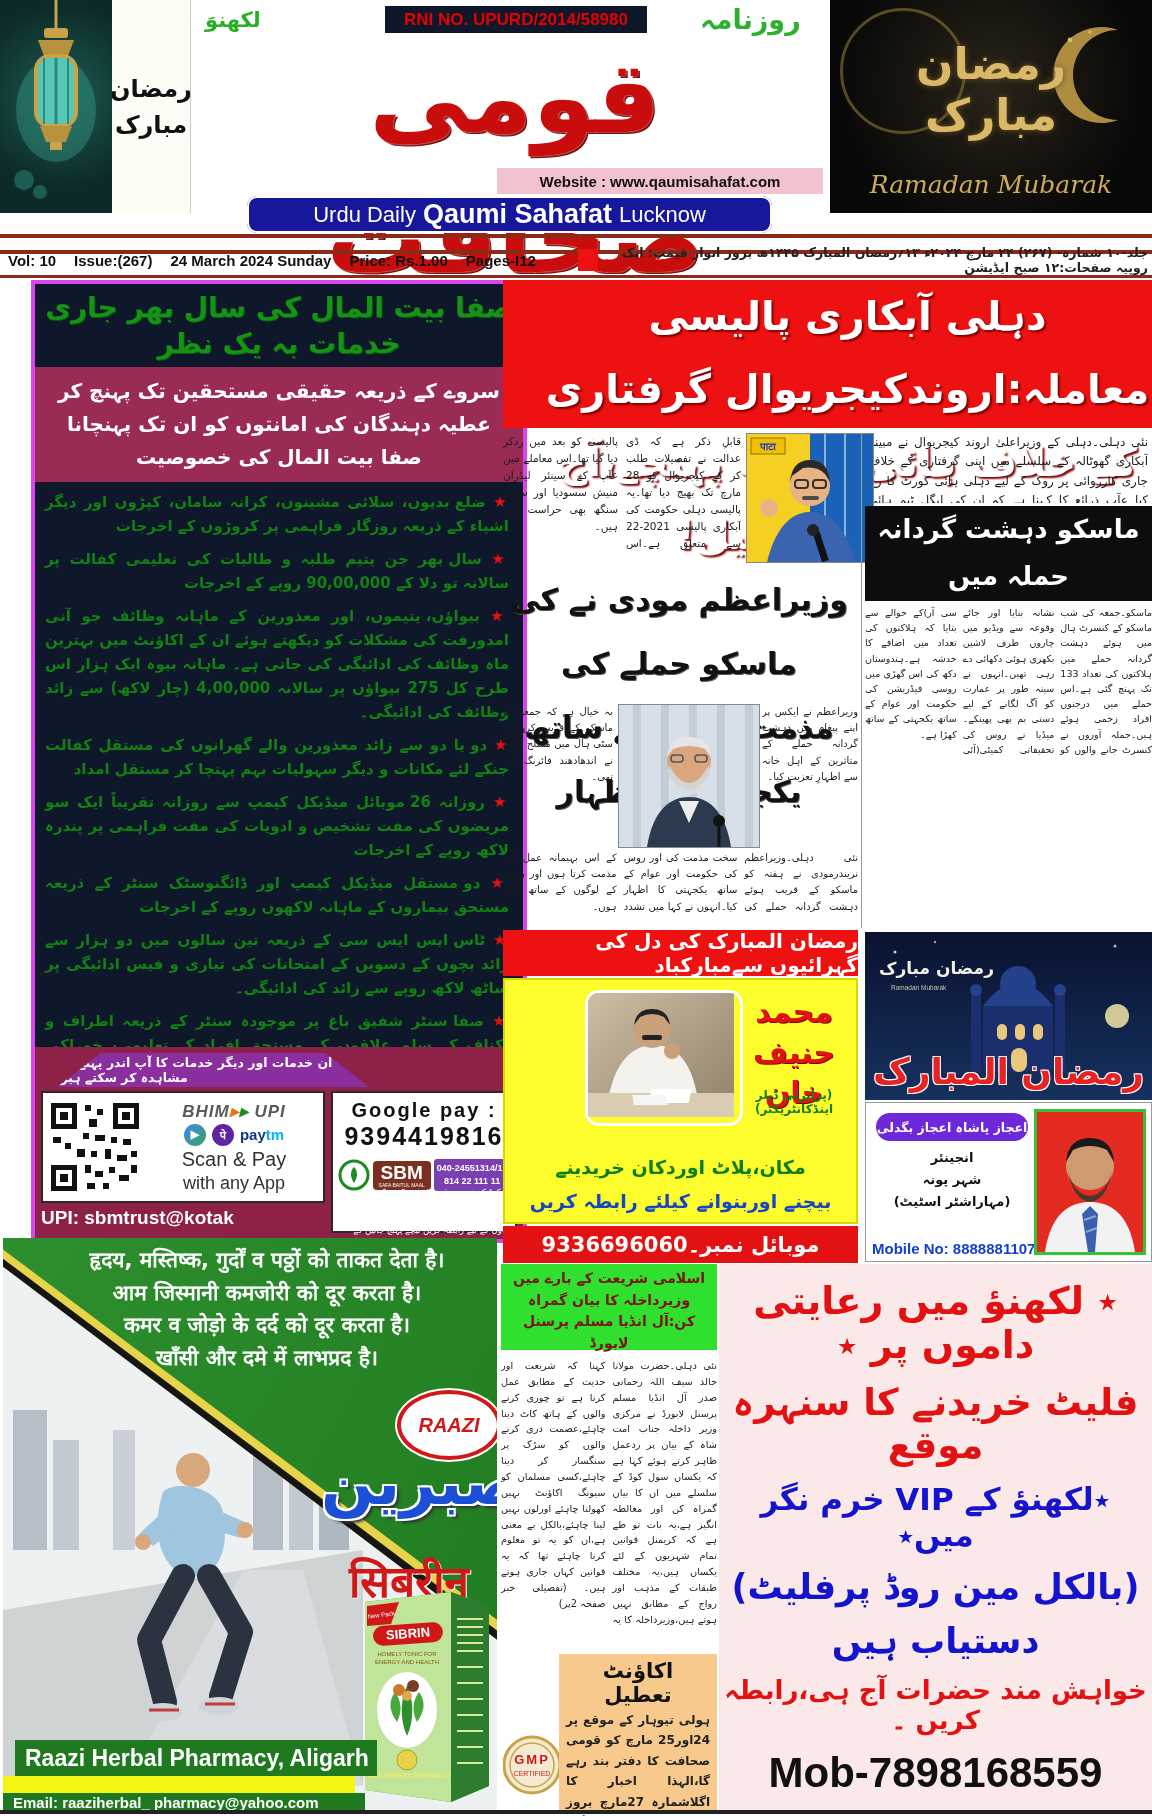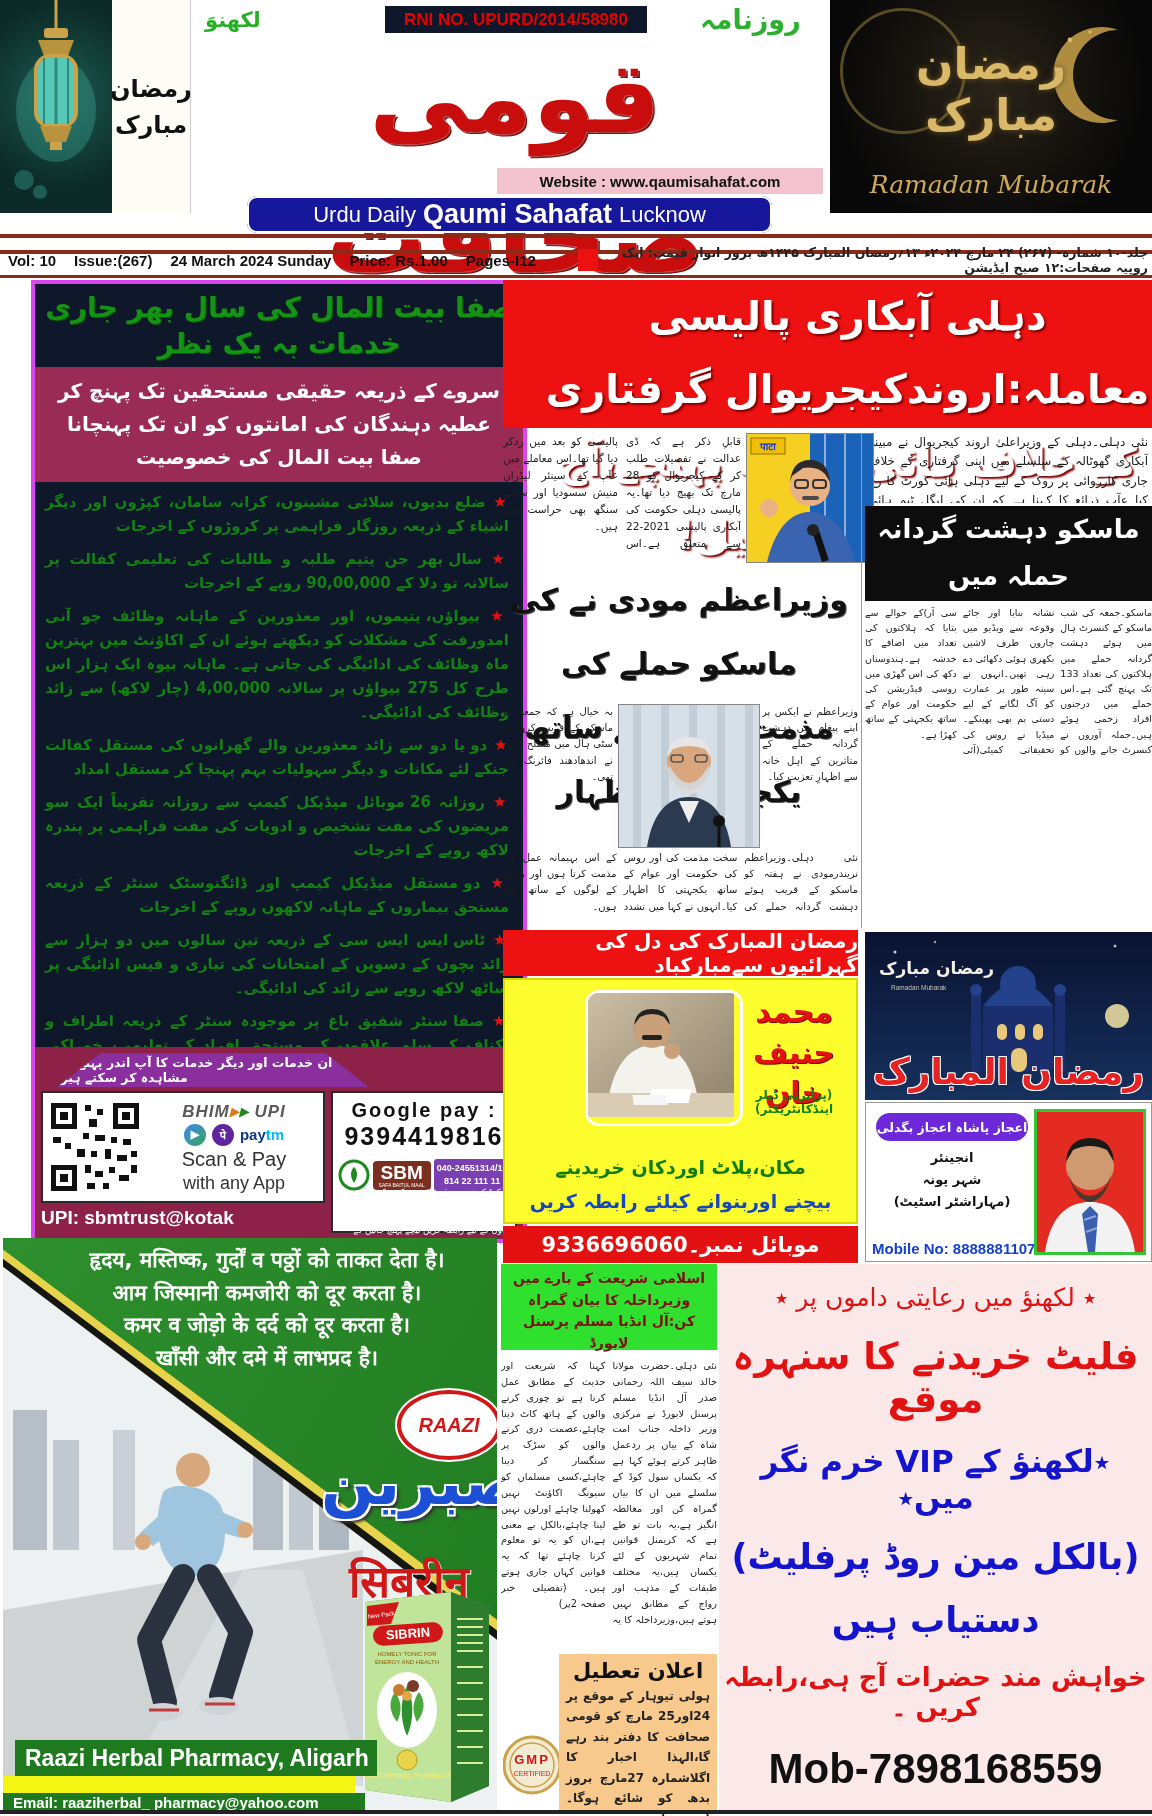--- a/index.html
+++ b/index.html
@@ -158,21 +158,21 @@
       font-size:14px;line-height:1.55;text-align:center;direction:rtl;padding:4px 4px;box-sizing:border-box;}
   .shariat-body{position:absolute;left:0;top:118px;width:100%;height:292px;column-count:2;column-gap:7px;font-size:9.8px;}
   .gmp{position:absolute;left:2px;top:492px;width:58px;height:66px;}
   .notice{position:absolute;right:0;top:414px;width:158px;height:158px;background:#f7c98c;box-sizing:border-box;padding:5px 7px;direction:rtl;}
   .notice-title{font-weight:bold;font-size:21px;text-align:center;color:#111;}
   .notice-body{font-size:12px;font-weight:bold;line-height:1.7;text-align:justify;color:#222;margin-top:3px;}
 
   
   .flats{left:719px;top:1264px;width:433px;height:548px;background:#fbe9ea;display:flex;flex-direction:column;
       align-items:center;justify-content:space-around;padding:8px 4px;box-sizing:border-box;direction:rtl;text-align:center;}
-  .fl-red1{color:#e31212;font-weight:normal;font-size:25px;}
+  .fl-red1{color:#e31212;font-weight:bold;font-size:38px;}
   .fl-red2{color:#e31212;font-weight:bold;font-size:37px;}
   .fl-blue1{color:#1414cc;font-weight:bold;font-size:31px;}
   .fl-blue2{color:#1414cc;font-weight:bold;font-size:35px;}
   .fl-red3{color:#e31212;font-weight:bold;font-size:26px;}
   .fl-mob{color:#111;font-family:"Liberation Sans",sans-serif;font-weight:bold;font-size:42px;direction:ltr;}
   .bottom-rule{left:0;top:1810px;width:1152px;height:4px;background:#222;}
 </style>
 </head>
 <body>
 
@@ -563,21 +563,21 @@
     <div class="shariat-body body-txt">نئی دہلی۔حضرت مولانا خالد سیف اللہ رحمانی صدر آل انڈیا مسلم پرسنل لابورڈ نے مرکزی وزیر داخلہ جناب امت شاہ کے بیان پر ردعمل ظاہر کرتے ہوئے کہا ہے کہ یکساں سول کوڈ کے سلسلے میں ان کا بیان گمراہ کن اور مغالطہ انگیز ہے،یہ بات تو طے ہے کہ کریمنل قوانین تمام شہریوں کے لئے یکساں ہیں،یہ مختلف طبقات کے مذہب اور رواج کے مطابق نہیں ہوتے ہیں،وزیرداخلہ کا یہ کہنا کہ شریعت اور حدیث کے مطابق عمل کرنا ہے تو چوری کرنے والوں کے ہاتھ کاٹ دینا چاہئے،عصمت دری کرنے والوں کو سڑک پر سنگسار کر دینا چاہئے،کسی مسلمان کو سیونگ اکاؤنٹ نہیں کھولنا چاہئے اورلون نہیں لینا چاہئے،بالکل بے معنی ہے،ان کو یہ تو معلوم کرنا چاہئے تھا کہ یہ قوانین کہاں جاری ہوتے ہیں۔ (تفصیلی خبر صفحہ 2پر)</div>
     <div class="gmp">
       <svg width="58" height="66" viewBox="0 0 58 66">
         <circle cx="29" cy="33" r="28" fill="#f3ead2" stroke="#c9a24a" stroke-width="3"></circle>
         <circle cx="29" cy="33" r="22" fill="none" stroke="#c9a24a" stroke-width="1.5"></circle>
         <text x="29" y="32" font-family="Liberation Sans,sans-serif" font-size="13" font-weight="bold" fill="#d01818" text-anchor="middle" letter-spacing="2">GMP</text>
         <text x="29" y="44" font-family="Liberation Sans,sans-serif" font-size="7" fill="#d01818" text-anchor="middle">CERTIFIED</text>
       </svg>
     </div>
     <div class="notice">
-      <div class="notice-title">اعلان تعطیل</div>
+      <div class="notice-title">اکاؤنٹ تعطیل</div>
       <div class="notice-body">ہولی تیوہار کے موقع پر 24اور25 مارچ کو قومی صحافت کا دفتر بند رہے گا،الہذا اخبار کا اگلاشمارہ 27مارچ بروز بدھ کو شائع ہوگا۔(مینیجر)</div>
     </div>
   </div>
 
   <div class="abs flats">
     <div class="fl-red1">٭ لکھنؤ میں رعایتی داموں پر ٭</div>
     <div class="fl-red2">فلیٹ خریدنے کا سنہرہ موقع</div>
     <div class="fl-blue1">٭لکھنؤ کے VIP خرم نگر میں٭</div>
     <div class="fl-blue2">(بالکل مین روڈ پرفلیٹ)</div>
     <div class="fl-blue2">دستیاب ہیں</div>

